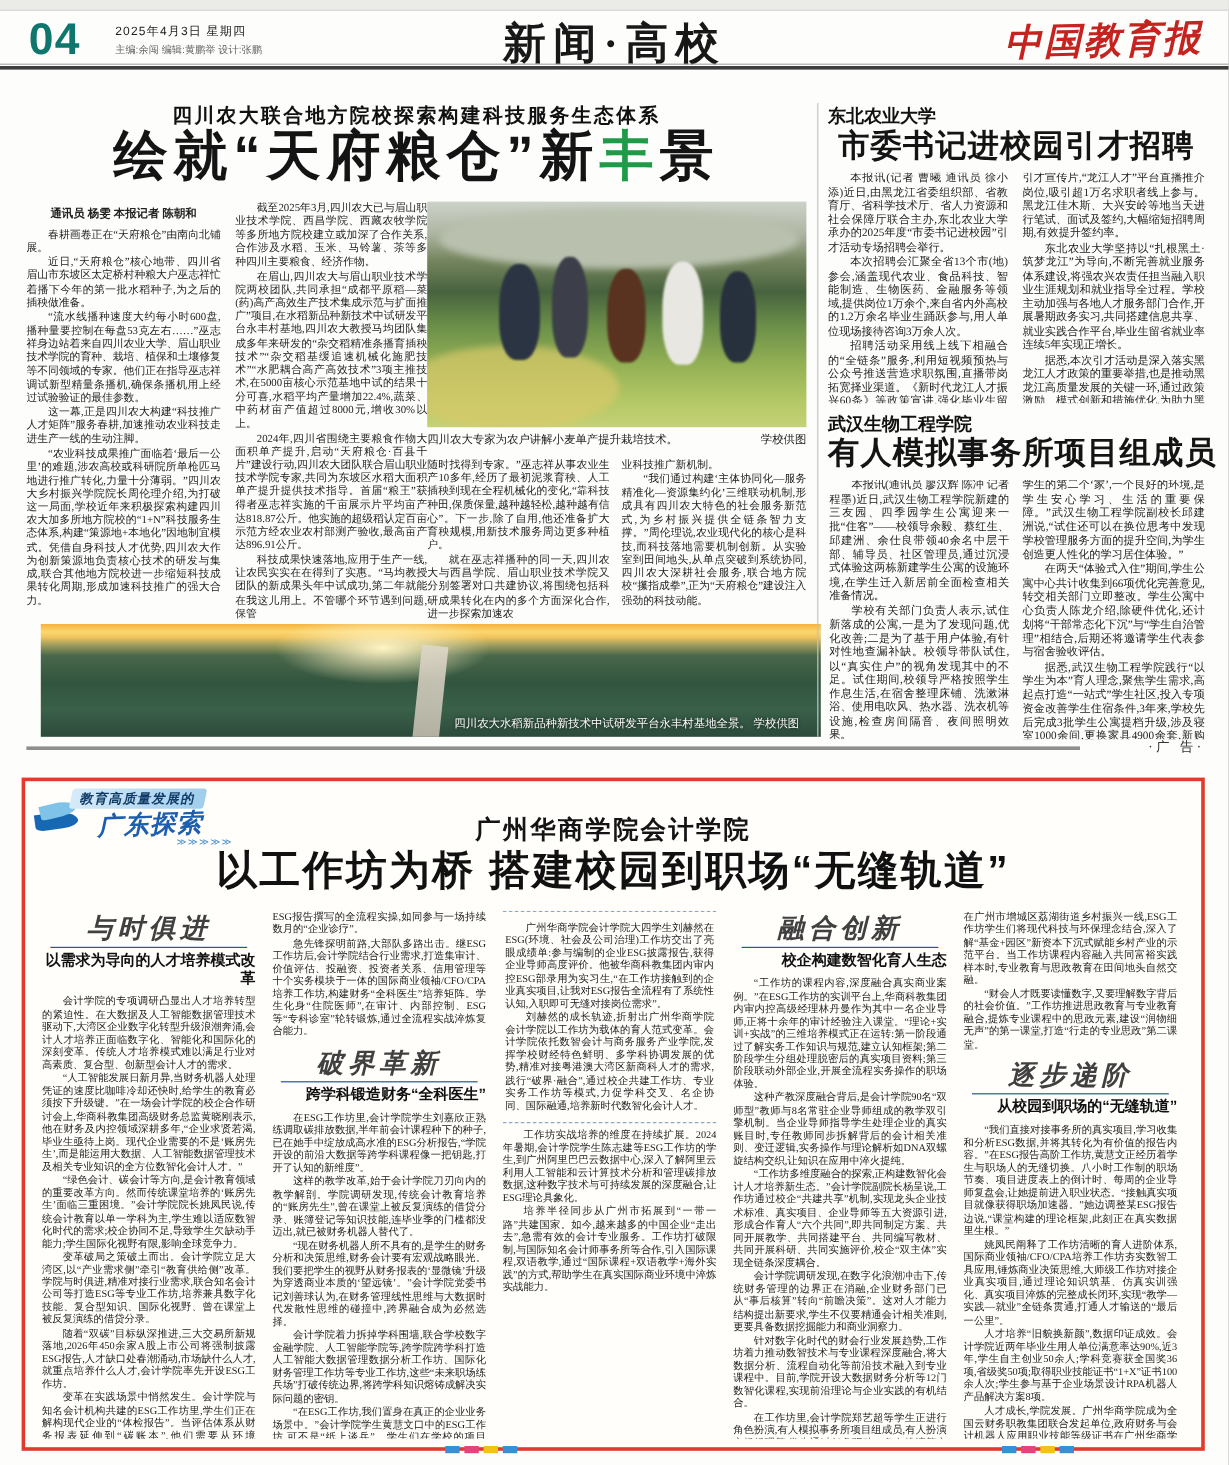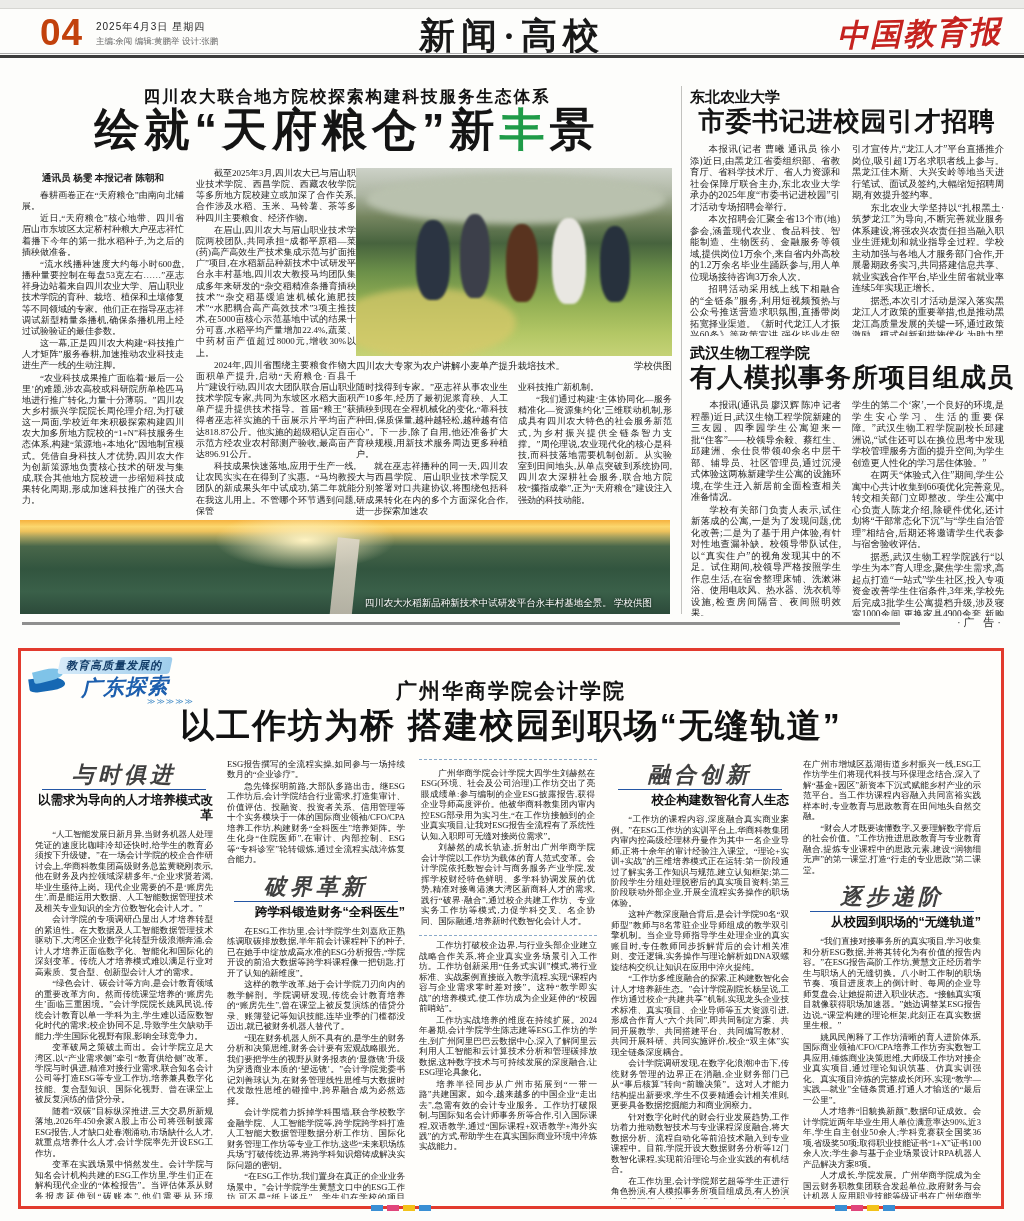--- a/index.html
+++ b/index.html
@@ -1,21 +1,21 @@
 <!DOCTYPE html>
 <html><head>
 <meta charset="utf-8">
 <style>
   html,body{margin:0;padding:0;background:#9a9a9a;}
   .sheet{position:relative;width:1024px;height:1221px;background:#fdfdfb;margin:0 auto;
          font-family:"Liberation Sans",sans-serif;color:#222;overflow:hidden;}
   .abs{position:absolute;}
   
   .topstrip{left:0;top:0;width:1024px;height:8px;background:#ebebe8;border-bottom:1px solid #d6d6d2;}
-  .pageno{left:40px;top:12px;font-size:37px;font-weight:900;color:#c2410c;letter-spacing:1px;}
+  .pageno{left:24px;top:12px;font-size:37px;font-weight:900;color:#0f766e;letter-spacing:1px;}
   .dateblock{left:96px;top:21px;line-height:1.25;}
   .dateblock .d1{font-size:10px;color:#222;letter-spacing:1px;}
   .dateblock .d2{font-size:8.5px;color:#666;margin-top:2px;}
   .sectiontitle{left:0;top:12px;width:1024px;text-align:center;font-family:"Liberation Serif",serif;
                 font-size:36px;font-weight:900;color:#181818;letter-spacing:6px;}
   .masthead{right:22px;top:13px;font-family:"DejaVu Serif",serif;font-style:italic;font-weight:bold;
             font-size:31px;color:#c5231f;transform:rotate(-1.5deg);letter-spacing:2px;}
   .rule1{left:0;top:53px;width:1024px;height:1px;background:#aaa;}
   .rule2{left:0;top:55px;width:1024px;height:3px;background:#3c3c3c;}
   
@@ -32,21 +32,21 @@
   .mcol2{left:196px;top:168px;width:160px;height:350px;}
   .mcol3{left:356px;top:382px;width:152px;height:134px;}
   .mcol4{left:518px;top:382px;width:154px;height:134px;}
   
   .photo1{left:356px;top:168px;width:316px;height:188px;overflow:hidden;
           background:linear-gradient(180deg,#cdd2c8 0%,#aeb6a3 14%,#75855f 26%,#47633e 40%,#6b8f49 55%,#93b054 72%,#b3c765 88%,#c5d276 100%);}
   .ph-blur{position:absolute;border-radius:50%;filter:blur(3px);}
   .person{position:absolute;border-radius:45% 45% 40% 40%;filter:blur(1px);}
   .caption1{left:356px;top:360px;width:316px;display:flex;justify-content:space-between;
             font-size:9.5px;color:#222;font-family:"Liberation Serif",serif;}
-  .photo2{left:20px;top:520px;width:650px;height:94px;overflow:hidden;
+  .photo2{left:34px;top:520px;width:650px;height:94px;overflow:hidden;
           background:linear-gradient(180deg,#f6b23f 0%,#fbd76e 7%,#eec25c 12%,#a5a05e 18%,#49674a 28%,#32553f 52%,#3a6049 76%,#2c4a3a 100%);}
   .sunglow{position:absolute;left:30%;top:-10px;width:180px;height:60px;border-radius:50%;
            background:radial-gradient(closest-side,#fff3c2,rgba(255,240,190,0));}
   .road{position:absolute;left:48%;top:18px;width:22px;height:110px;transform:rotate(6deg);
         background:linear-gradient(180deg,#ded7c8,#b5afa2);opacity:.9;}
   .cap2{position:absolute;right:18px;bottom:4px;font-size:9.5px;color:#fff;
         text-shadow:0 0 3px rgba(0,0,0,.8);font-family:"Liberation Serif",serif;}
   .vdiv{left:681px;top:86px;width:1px;height:528px;background:#c2c2bf;}
   
   .sb-kicker{font-size:15px;font-weight:800;color:#111;}
@@ -205,22 +205,22 @@
     <div class="ad-kicker">广州华商学院会计学院</div>
     <div class="ad-title">以工作坊为桥 搭建校园到职场“无缝轨道”</div>
 
     <div class="adcol ac1">
       <div class="headblock">
         <div class="callig">与时俱进</div>
         <div class="callig-rule"></div>
         <div class="subhead">以需求为导向的人才培养模式改革</div>
       </div>
       <div>
+          <p class="para">会计学院的专项调研凸显出人才培养转型的紧迫性。在大数据及人工智能数据管理技术驱动下,大湾区企业数字化转型升级浪潮奔涌,会计人才培养正面临数字化、智能化和国际化的深刻变革。传统人才培养模式难以满足行业对高素质、复合型、创新型会计人才的需求。</p>
           <p class="para">“人工智能发展日新月异,当财务机器人处理凭证的速度比咖啡冷却还快时,给学生的教育必须按下升级键。”在一场会计学院的校企合作研讨会上,华商科教集团高级财务总监黄晓刚表示,他在财务及内控领域深耕多年,“企业求贤若渴,毕业生亟待上岗。现代企业需要的不是‘账房先生’,而是能运用大数据、人工智能数据管理技术及相关专业知识的全方位数智化会计人才。”</p>
-          <p class="para">会计学院的专项调研凸显出人才培养转型的紧迫性。在大数据及人工智能数据管理技术驱动下,大湾区企业数字化转型升级浪潮奔涌,会计人才培养正面临数字化、智能化和国际化的深刻变革。传统人才培养模式难以满足行业对高素质、复合型、创新型会计人才的需求。</p>
           <p class="para">“绿色会计、碳会计等方向,是会计教育领域的重要改革方向。然而传统课堂培养的‘账房先生’面临三重困境。”会计学院院长姚凤民说,传统会计教育以单一学科为主,学生难以适应数智化时代的需求;校企协同不足,导致学生欠缺动手能力;学生国际化视野有限,影响全球竞争力。</p>
           <p class="para">变革破局之策破土而出。会计学院立足大湾区,以“产业需求侧”牵引“教育供给侧”改革。学院与时俱进,精准对接行业需求,联合知名会计公司等打造ESG等专业工作坊,培养兼具数字化技能、复合型知识、国际化视野、曾在课堂上被反复演练的借贷分录。</p>
           <p class="para">随着“双碳”目标纵深推进,三大交易所新规落地,2026年450余家A股上市公司将强制披露ESG报告,人才缺口处春潮涌动,市场缺什么人才,就重点培养什么人才,会计学院率先开设ESG工作坊。</p>
           <p class="para">变革在实践场景中悄然发生。会计学院与知名会计机构共建的ESG工作坊里,学生们正在解构现代企业的“体检报告”。当评估体系从财务报表延伸到“碳账本”,他们需要从环境(Environment)、社会(Social)、公司治理(Governance)三大维度,对企业进行立体诊断。这种转变倒逼培养模式创新,ESG工作坊以真实企业为蓝本,学生进行从数据采集到</p>
         </div>
     </div>
 
     <div class="adcol ac2">
       <div class="nf">
           <p class="para">ESG报告撰写的全流程实操,如同参与一场持续数月的“企业诊疗”。</p>
@@ -239,21 +239,20 @@
           <p class="para">“在ESG工作坊,我们置身在真正的企业业务场景中。”会计学院学生黄慧文口中的ESG工作坊,可不是“纸上谈兵”。学生们在学校的项目里“真刀真枪”地给知名的咨询公司做ESG报告,从海量数据里“淘金”的本事,让企业导师都竖起大拇指。</p>
         </div>
     </div>
 
     <div class="adcol ac3">
       <div class="introblock">
           <p class="para">广州华商学院会计学院大四学生刘赫然在ESG(环境、社会及公司治理)工作坊交出了亮眼成绩单:参与编制的企业ESG披露报告,获得企业导师高度评价。他被华商科教集团内审内控ESG部录用为实习生,“在工作坊接触到的企业真实项目,让我对ESG报告全流程有了系统性认知,入职即可无缝对接岗位需求”。</p>
           <p class="para">刘赫然的成长轨迹,折射出广州华商学院会计学院以工作坊为载体的育人范式变革。会计学院依托数智会计与商务服务产业学院,发挥学校财经特色鲜明、多学科协调发展的优势,精准对接粤港澳大湾区新商科人才的需求,践行“破界·融合”,通过校企共建工作坊、专业实务工作坊等模式,力促学科交叉、名企协同、国际融通,培养新时代数智化会计人才。</p>
         </div>
       <div>
-          <p class="para">工作坊打破校企边界,与行业头部企业建立战略合作关系,将企业真实业务场景引入工作坊。工作坊创新采用“任务式实训”模式,将行业标准、实战案例直接嵌入教学流程,实现“课程内容与企业需求零时差对接”。这种“教学即实战”的培养模式,使工作坊成为企业延伸的“校园前哨站”。</p>
           <p class="para">工作坊实战培养的维度在持续扩展。2024年暑期,会计学院学生陈志建等ESG工作坊的学生,到广州阿里巴巴云数据中心,深入了解阿里云利用人工智能和云计算技术分析和管理碳排放数据,这种数字技术与可持续发展的深度融合,让ESG理论具象化。</p>
           <p class="para">培养半径同步从广州市拓展到“一带一路”共建国家。如今,越来越多的中国企业“走出去”,急需有效的会计专业服务。工作坊打破限制,与国际知名会计师事务所等合作,引入国际课程,双语教学,通过“国际课程+双语教学+海外实践”的方式,帮助学生在真实国际商业环境中淬炼实战能力。</p>
         </div>
     </div>
 
     <div class="adcol ac4">
       <div class="headblock">
         <div class="callig">融合创新</div>
         <div class="callig-rule"></div>
         <div class="subhead">校企构建数智化育人生态</div>

